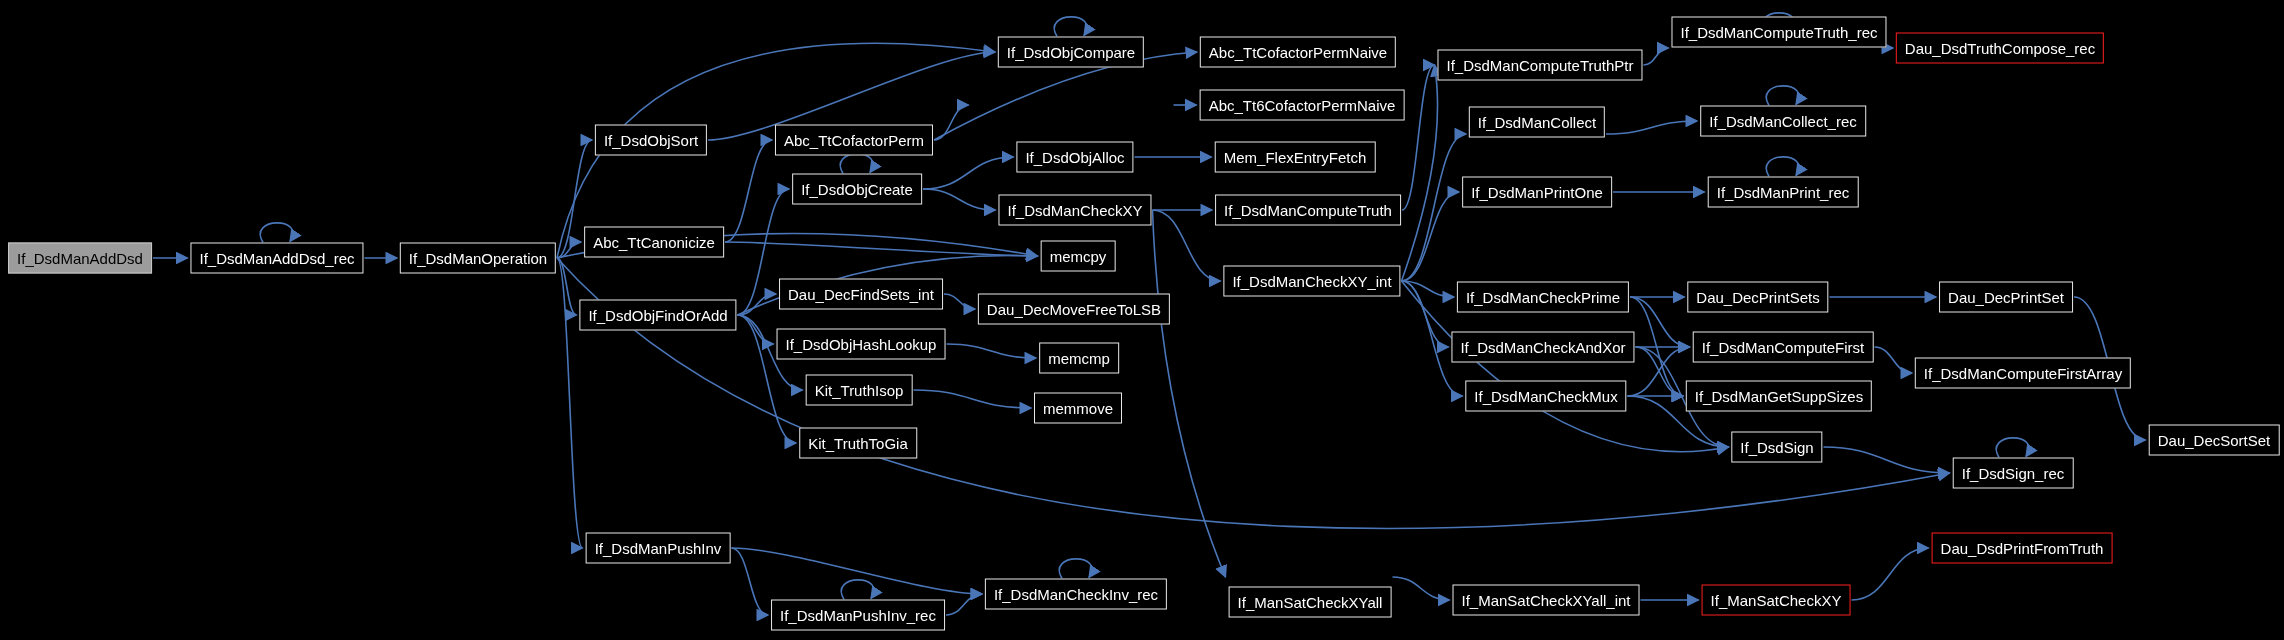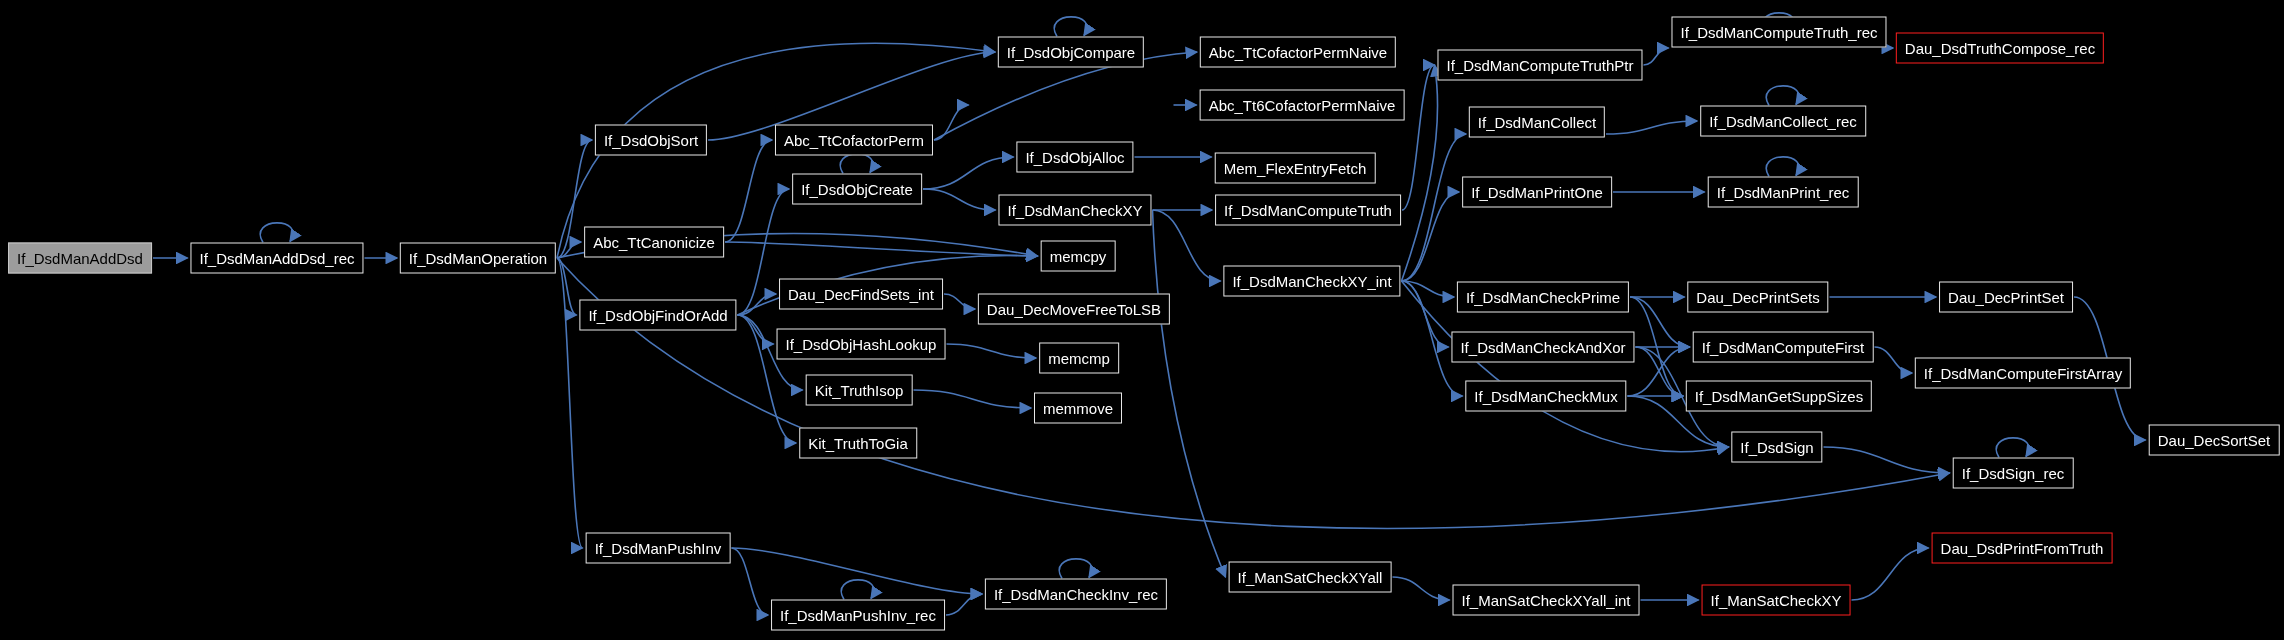--- a/index.html
+++ b/index.html
@@ -120,24 +120,24 @@
       <div class="node" style="left: 1071px; top: 52px;">If_DsdObjCompare</div>
       <div class="node" style="left: 1075px; top: 157px;">If_DsdObjAlloc</div>
       <div class="node" style="left: 1075px; top: 210px;">If_DsdManCheckXY</div>
       <div class="node" style="left: 1078px; top: 256px;">memcpy</div>
       <div class="node" style="left: 1074px; top: 309px;">Dau_DecMoveFreeToLSB</div>
       <div class="node" style="left: 1079px; top: 358px;">memcmp</div>
       <div class="node" style="left: 1078px; top: 408px;">memmove</div>
       <div class="node" style="left: 1076px; top: 594px;">If_DsdManCheckInv_rec</div>
       <div class="node" style="left: 1298px; top: 52px;">Abc_TtCofactorPermNaive</div>
       <div class="node" style="left: 1302px; top: 105px;">Abc_Tt6CofactorPermNaive</div>
-      <div class="node" style="left: 1295px; top: 157px; margin-top: 11px;">Mem_FlexEntryFetch</div>
+      <div class="node" style="left: 1295px; top: 157px;">Mem_FlexEntryFetch</div>
       <div class="node" style="left: 1308px; top: 210px;">If_DsdManComputeTruth</div>
       <div class="node" style="left: 1312px; top: 281px;">If_DsdManCheckXY_int</div>
-      <div class="node" style="left: 1310px; top: 577px;">If_ManSatCheckXYall</div>
+      <div class="node" style="left: 1310px; top: 602px;">If_ManSatCheckXYall</div>
       <div class="node" style="left: 1540px; top: 65px;">If_DsdManComputeTruthPtr</div>
       <div class="node" style="left: 1537px; top: 122px;">If_DsdManCollect</div>
       <div class="node" style="left: 1537px; top: 192px;">If_DsdManPrintOne</div>
       <div class="node" style="left: 1543px; top: 297px;">If_DsdManCheckPrime</div>
       <div class="node" style="left: 1543px; top: 347px;">If_DsdManCheckAndXor</div>
       <div class="node" style="left: 1546px; top: 396px;">If_DsdManCheckMux</div>
       <div class="node" style="left: 1546px; top: 600px;">If_ManSatCheckXYall_int</div>
       <div class="node" style="left: 1779px; top: 32px;">If_DsdManComputeTruth_rec</div>
       <div class="node" style="left: 1783px; top: 121px;">If_DsdManCollect_rec</div>
       <div class="node" style="left: 1783px; top: 192px;">If_DsdManPrint_rec</div>

